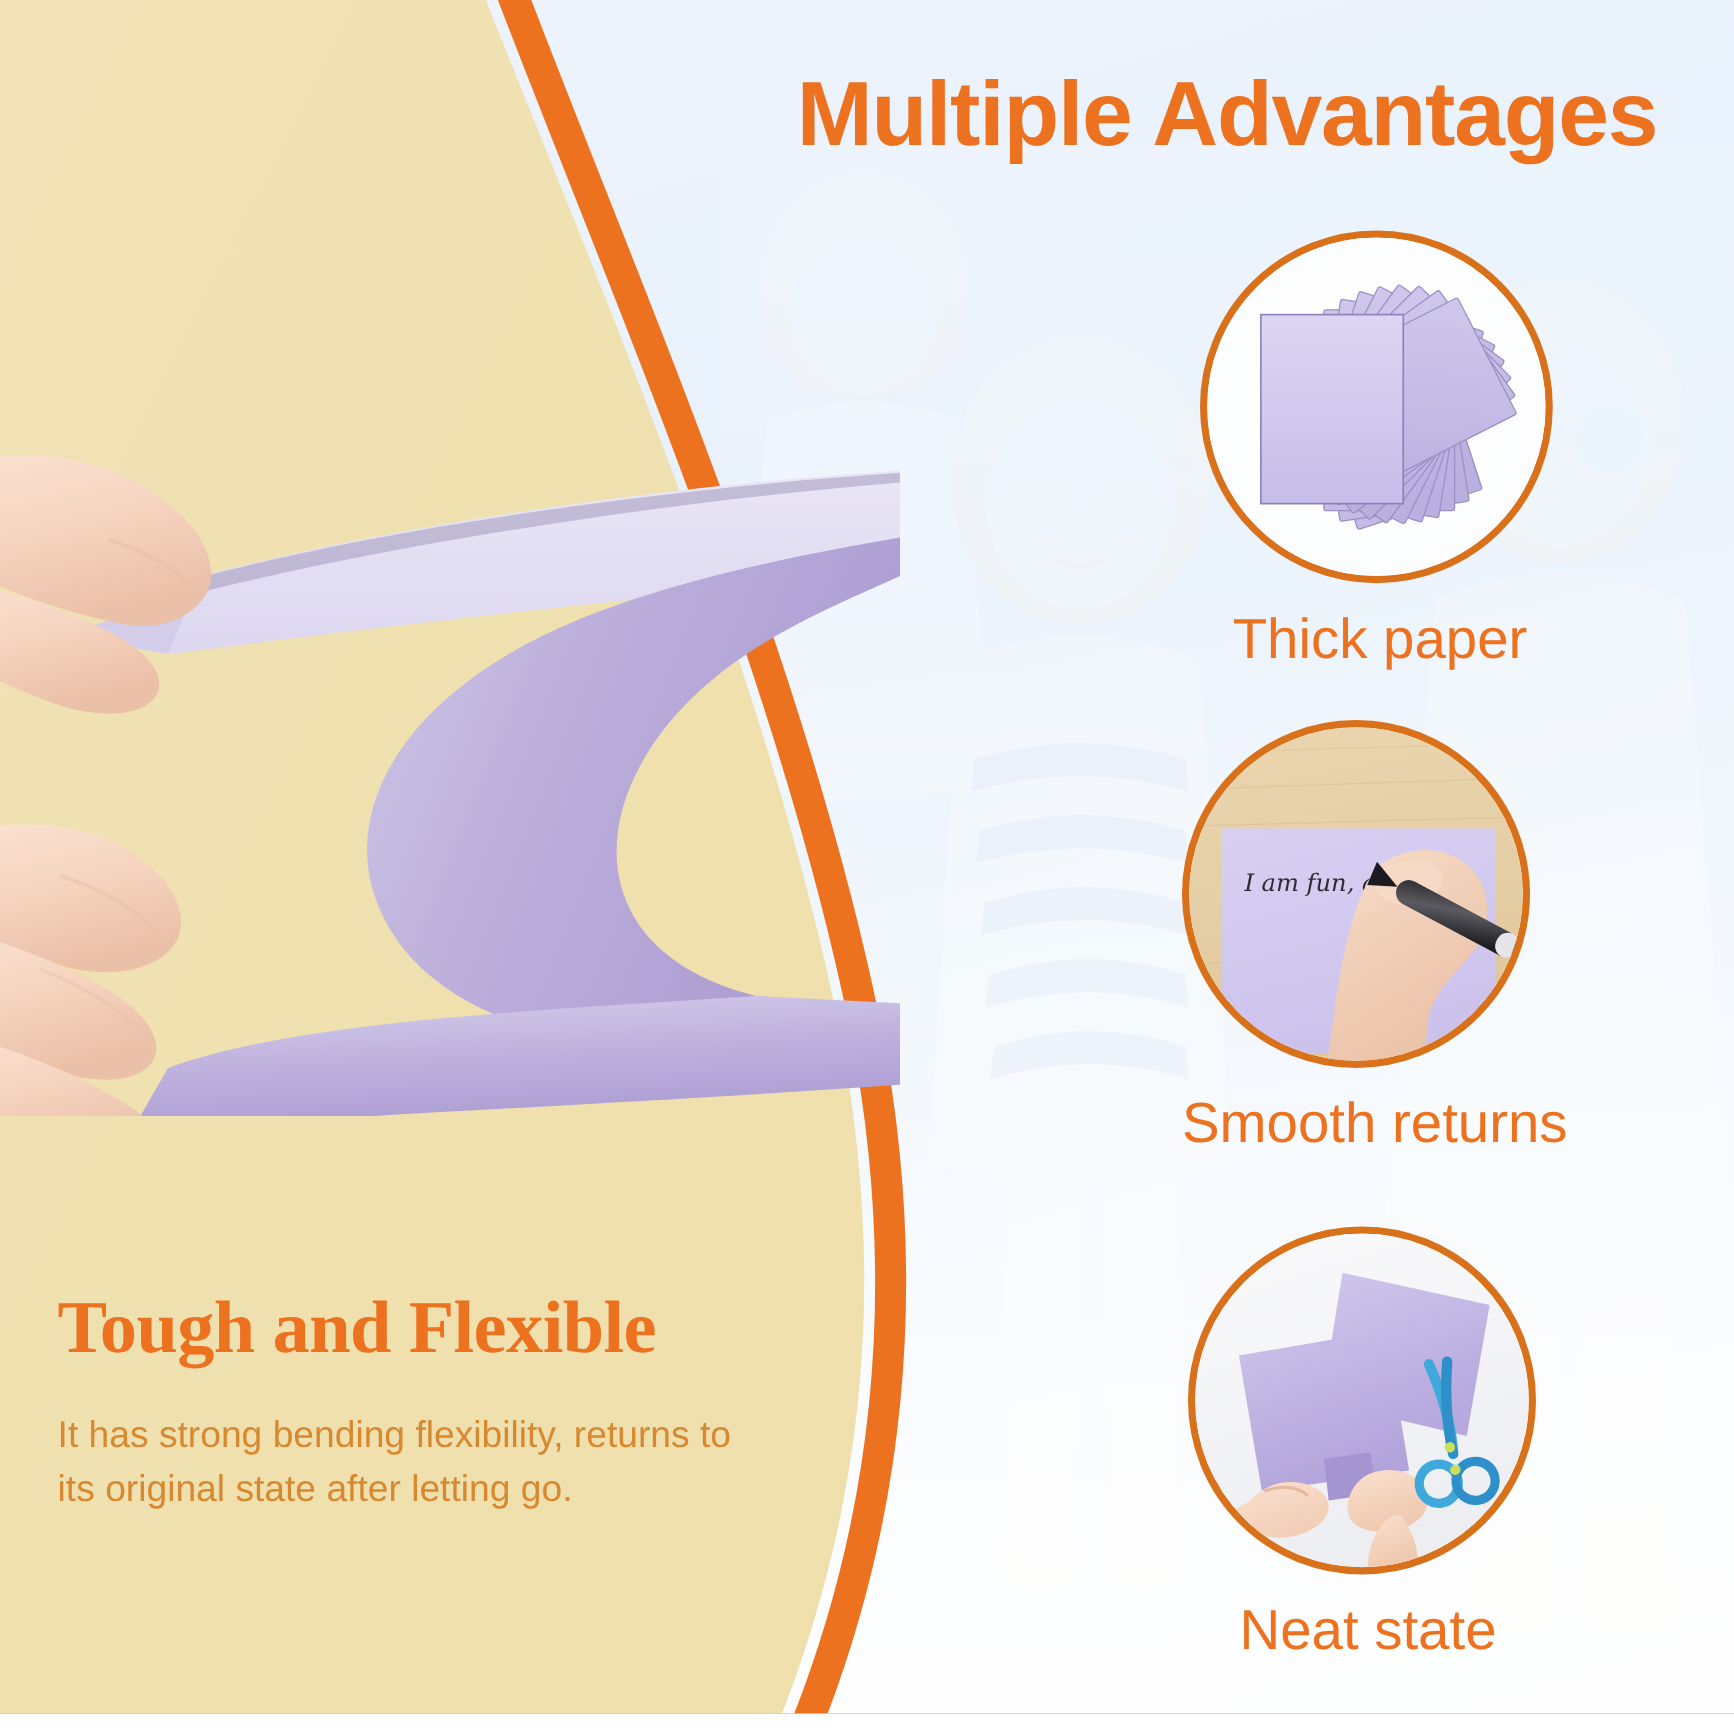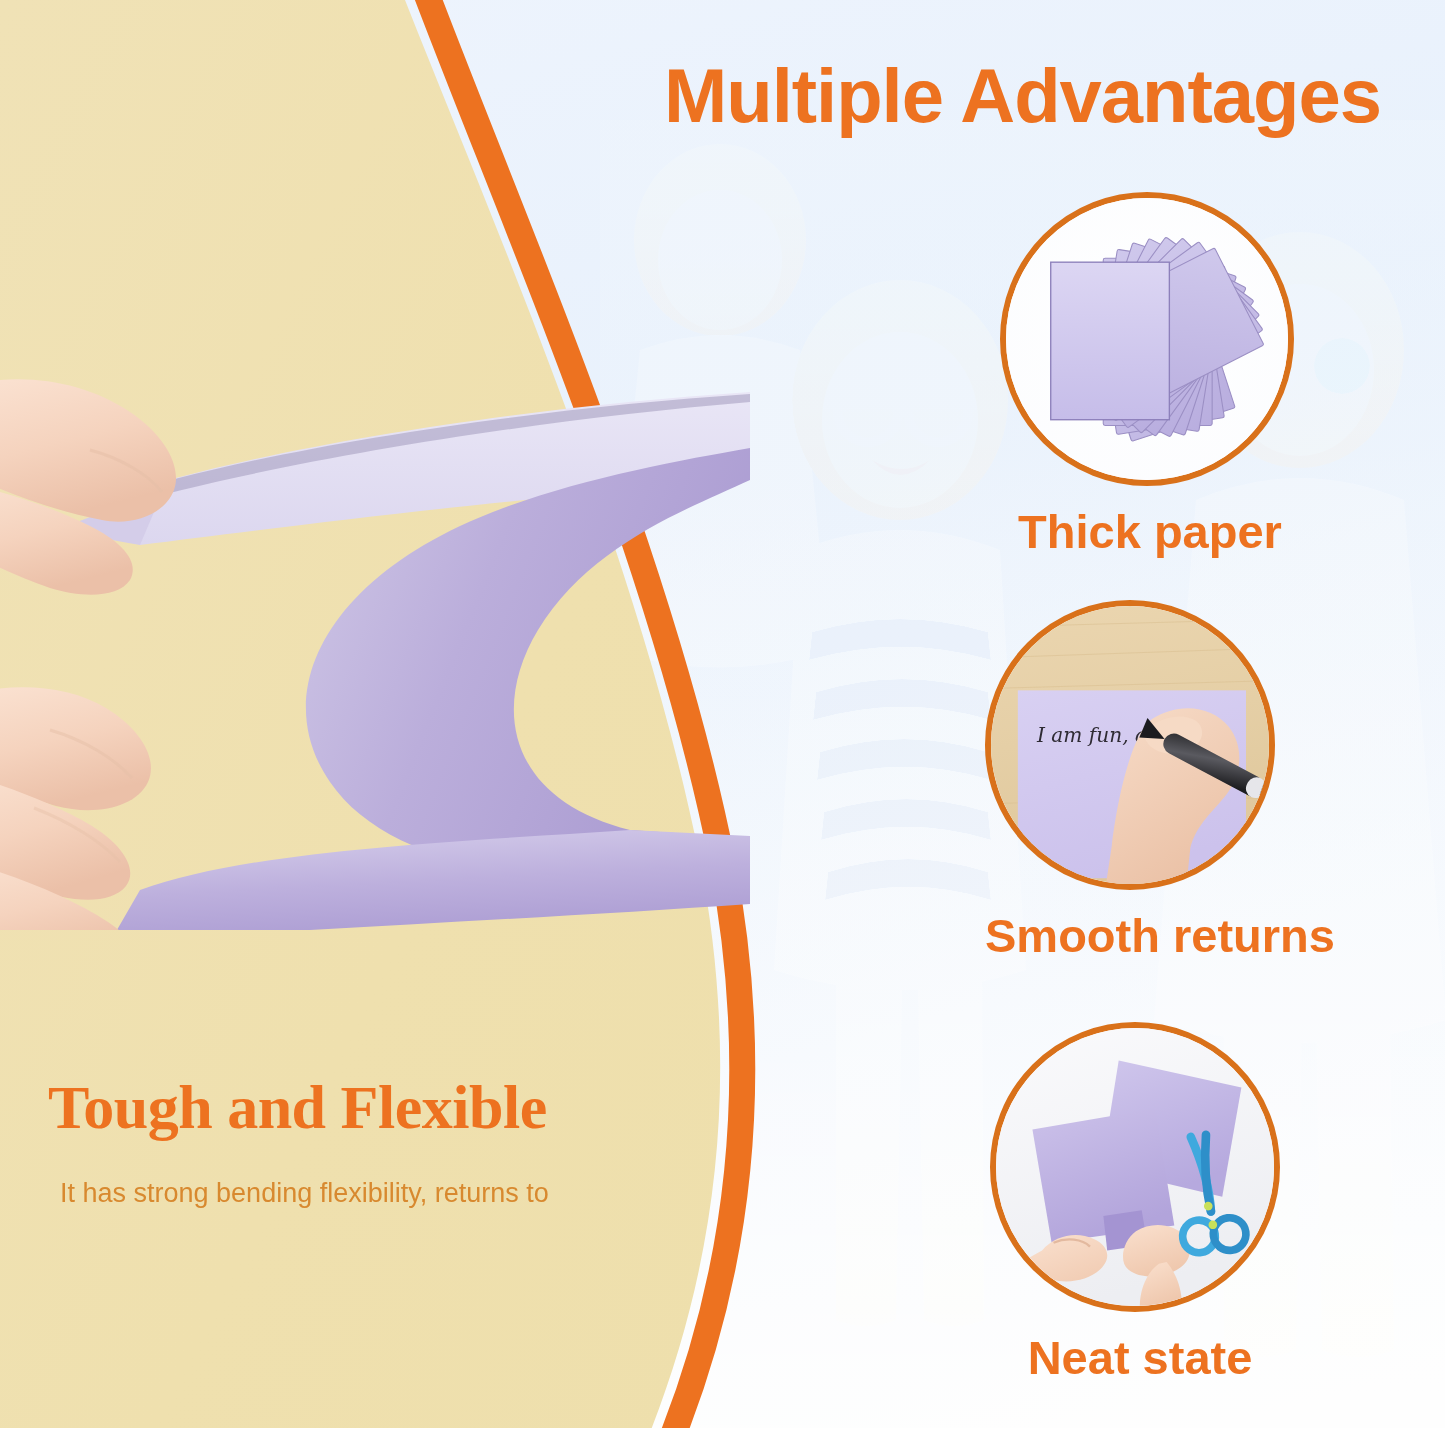--- a/index.html
+++ b/index.html
@@ -67,24 +67,24 @@
     font-size: 62px;
     font-weight: bold;
     color: #ED7220;
     letter-spacing: -0.5px;
     line-height: 1.05;
     margin: 0 0 34px 0;
     white-space: nowrap;
     font-family: Liberation Serif, serif;
   }
   .subcopy {
-    font-size: 27px;
+    font-size: 31px;
     color: #D8892F;
     line-height: 1.45;
-    margin: 12px;
+    margin: 0;
     font-weight: 400;
   }
 
   
   .main-title {
     position: absolute;
     left: 600px;
     top: 52px;
     width: 845px;
     text-align: center;
@@ -108,21 +108,21 @@
     border: 6px solid #D9711A;
     overflow: hidden;
     background: #ffffff;
     box-sizing: border-box;
   }
   .feature .ring svg { width: 100%; height: 100%; display: block; }
   .feature .flabel {
     margin-top: 18px;
     text-align: center;
     font-size: 47px;
-    font-weight: bold;
+    font-weight: normal;
     color: #ED7220;
     white-space: nowrap;
   }
 
   #feature-thick   { left: 1000px; top: 192px; }
   #feature-smooth  { left: 985px;  top: 600px; }
   #feature-neat    { left: 990px;  top: 1022px; }
 
   
   #feature-thick .ring { width: 294px; height: 294px; }
@@ -273,20 +273,21 @@
       </g>
     </svg>
   </div>
 
   <div class="main-title">Multiple Advantages</div>
 
   <div class="left-text">
     <div class="headline">Tough and Flexible</div>
     <div class="subcopy">
       <div>It has strong bending flexibility, returns to</div>
+      <div>its original state after letting go.</div>
     </div>
   </div>
 
   <div class="feature" id="feature-thick">
     <div class="ring">
       <svg viewBox="0 0 290 290" xmlns="http://www.w3.org/2000/svg">
         <defs>
           <linearGradient id="shA" x1="0" y1="0" x2="1" y2="1">
             <stop offset="0%" stop-color="#CFC8EC"></stop>
             <stop offset="100%" stop-color="#B9AEDF"></stop>

